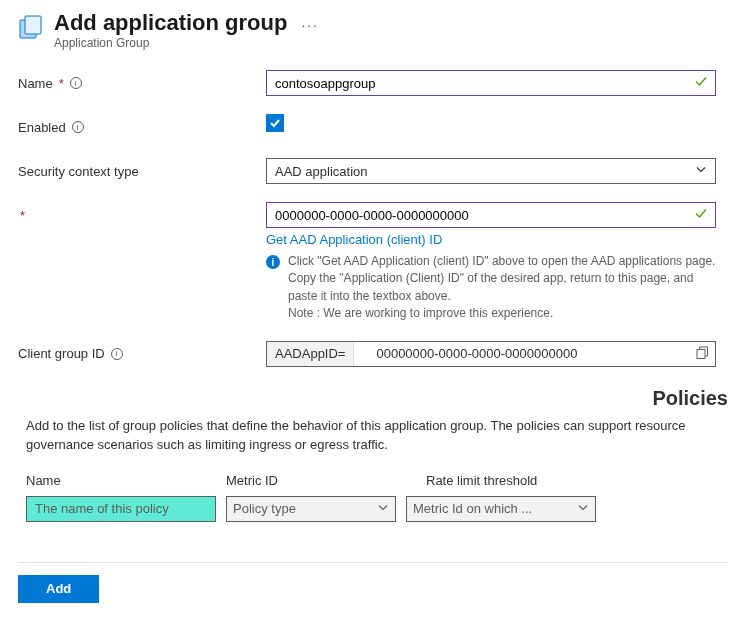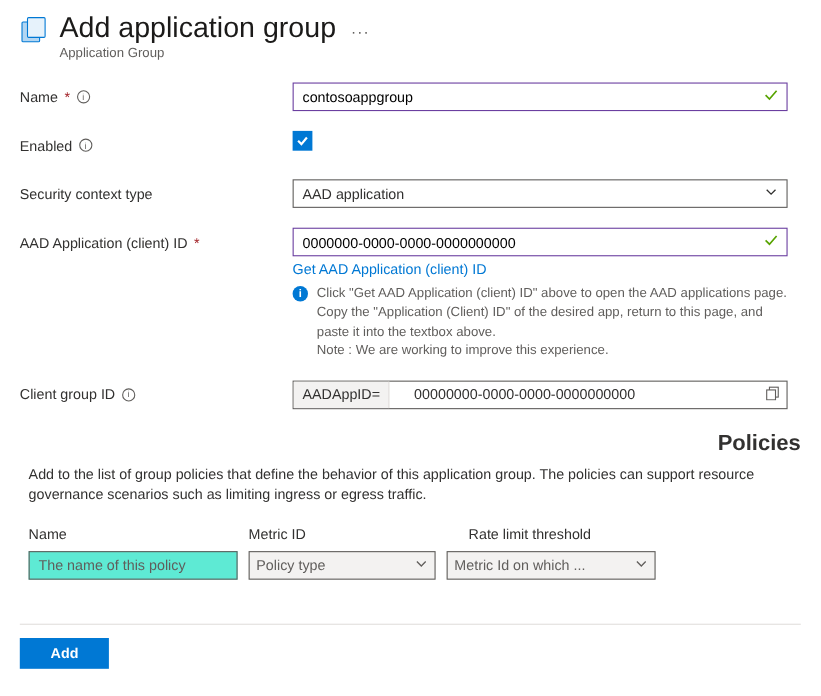--- a/index.html
+++ b/index.html
@@ -6,21 +6,21 @@
     body {
       font-family: "Segoe UI", Arial, sans-serif;
       font-size: 13px;
       color: #323130;
       background: #ffffff;
       padding: 10px 18px 18px 18px;
       width: 746px;
     }
     .header { display: flex; align-items: flex-start; gap: 10px; margin-bottom: 20px; }
     .header-icon { width: 26px; height: 26px; margin-top: 4px; }
-    .header-text h1 { font-size: 26px; font-weight: 400; color: #1b1a19; display: inline-block; }
+    .header-text h1 { font-size: 22px; font-weight: 700; color: #1b1a19; display: inline-block; }
     .header-dots { display: inline-block; margin-left: 10px; color: #605e5c; font-size: 14px; letter-spacing: 1px; cursor: pointer; }
     .header-sub { font-size: 12px; color: #605e5c; margin-top: 0px; }
     .form-row { display: flex; align-items: flex-start; margin-bottom: 18px; }
     .form-label { width: 248px; display: flex; align-items: center; gap: 4px; min-height: 26px; font-size: 13px; }
     .required { color: #a4262c; margin-left: 2px; }
     .info-icon { width: 12px; height: 12px; border: 1px solid #605e5c; border-radius: 50%; display: inline-flex; align-items: center; justify-content: center; font-size: 8px; color: #605e5c; margin-left: 2px; cursor: default; }
     .form-control { flex: 1; max-width: 450px; }
     .input-valid { width: 100%; height: 26px; border: 1px solid #6b3fa0; padding: 0 28px 0 8px; font-size: 13px; position: relative; }
     .input-wrapper { position: relative; width: 100%; }
     .check-svg { position: absolute; right: 8px; top: 50%; transform: translateY(-50%); }
@@ -111,21 +111,20 @@
         <svg width="12" height="12" viewBox="0 0 12 12">
             <path d="M2 4 L6 8 L10 4" stroke="#323130" stroke-width="1.2" fill="none"></path>
           </svg>
       </span>
     </div>
   </div>
 </div>
 
 <div class="form-row">
   <div class="form-label">
-    <span>AAD Application (client) ID</span>
       <span class="required">*</span>
   </div>
   <div class="form-control">
     <div class="input-wrapper">
       <input class="input-valid" value="0000000-0000-0000-0000000000" style="">
       <span class="check-svg">
         <svg width="14" height="14" viewBox="0 0 14 14">
             <path d="M2 7 L5.5 10.5 L12 3" stroke="#57a300" stroke-width="1.5" fill="none"></path>
           </svg>
       </span>

